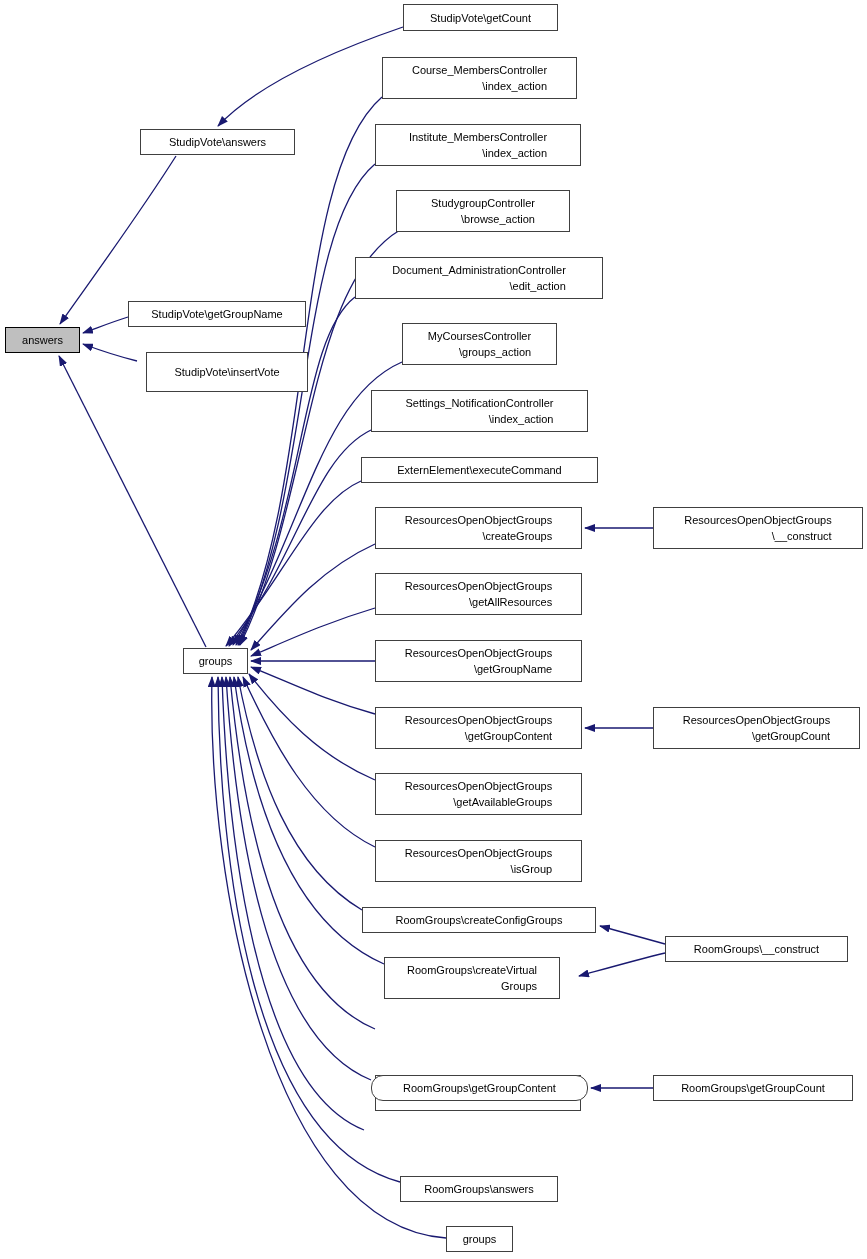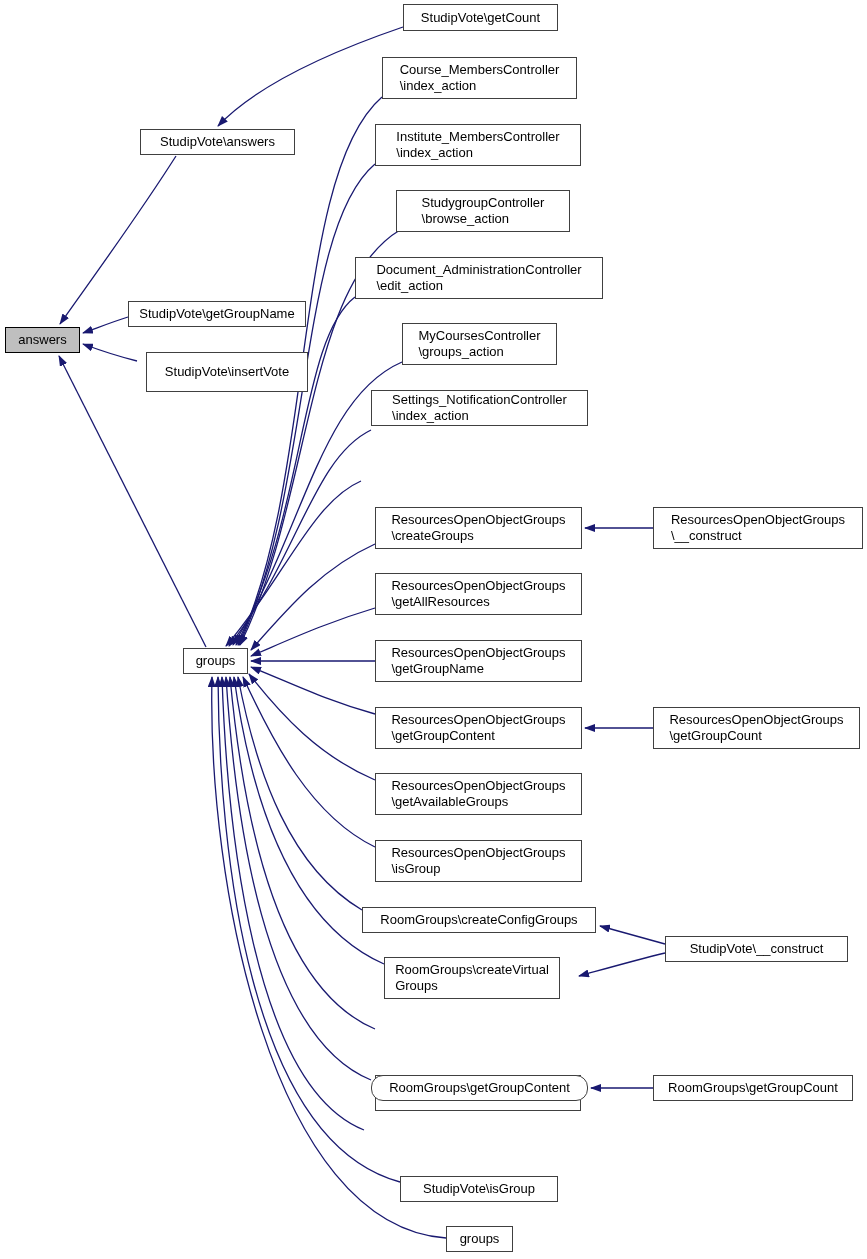--- a/index.html
+++ b/index.html
@@ -20,24 +20,24 @@
   }
   #edges{position:absolute;left:0;top:0;width:867px;height:1259px;}
   #edges path{fill:none;stroke:var(--edge-color);stroke-width:1.3px;}
   #edges .arrowhead{fill:var(--edge-color);stroke:none;}
   .node{
     position:absolute;
     box-sizing:border-box;
     border:1.6px solid var(--node-border);
     background:var(--node-fill);
     color:var(--text-color);
-    font-size:13px;
+    font-size:11px;
     line-height:16px;
     display:flex;align-items:center;justify-content:center;
-    text-align:left;
+    text-align:right;
     white-space:pre-line;
     cursor:pointer;
     z-index:2;
   }
   .node.hl{background:var(--hl-fill);border-color:#000000;}
 </style>
 </head>
 <body>
 
 <div id="canvas">
@@ -89,41 +89,42 @@
   <div class="node" style="left:382px;top:57px;width:195px;height:42px;">Course_MembersController
 \index_action</div>
   <div class="node" style="left:375px;top:124px;width:206px;height:42px;">Institute_MembersController
 \index_action</div>
   <div class="node" style="left:396px;top:190px;width:174px;height:42px;">StudygroupController
 \browse_action</div>
   <div class="node" style="left:355px;top:257px;width:248px;height:42px;">Document_AdministrationController
 \edit_action</div>
   <div class="node" style="left:402px;top:323px;width:155px;height:42px;">MyCoursesController
 \groups_action</div>
-  <div class="node" style="left:371px;top:390px;width:217px;height:36px;">Settings_NotificationController
+  <div class="node" style="left:371px;top:390px;width:217px;height:42px;">Settings_NotificationController
 \index_action</div>
+  <div class="node" style="left:361px;top:457px;width:237px;height:26px;">ExternElement\executeCommand</div>
   <div class="node" style="left:375px;top:507px;width:207px;height:42px;">ResourcesOpenObjectGroups
 \createGroups</div>
   <div class="node" style="left:653px;top:507px;width:210px;height:42px;">ResourcesOpenObjectGroups
 \__construct</div>
   <div class="node" style="left:375px;top:573px;width:207px;height:42px;">ResourcesOpenObjectGroups
 \getAllResources</div>
   <div class="node" style="left:375px;top:640px;width:207px;height:42px;">ResourcesOpenObjectGroups
 \getGroupName</div>
   <div class="node" style="left:375px;top:707px;width:207px;height:42px;">ResourcesOpenObjectGroups
 \getGroupContent</div>
   <div class="node" style="left:653px;top:707px;width:207px;height:42px;">ResourcesOpenObjectGroups
 \getGroupCount</div>
   <div class="node" style="left:375px;top:773px;width:207px;height:42px;">ResourcesOpenObjectGroups
 \getAvailableGroups</div>
   <div class="node" style="left:375px;top:840px;width:207px;height:42px;">ResourcesOpenObjectGroups
 \isGroup</div>
   <div class="node" style="left:362px;top:907px;width:234px;height:26px;">RoomGroups\createConfigGroups</div>
-  <div class="node" style="left:665px;top:936px;width:183px;height:26px;">StudipVote\__construct</div>
+  <div class="node" style="left:665px;top:936px;width:183px;height:26px;">RoomGroups\__construct</div>
   <div class="node" style="left:384px;top:957px;width:176px;height:42px;">RoomGroups\createVirtual
 Groups</div>
   <div class="node" style="left:375px;top:1075px;width:206px;height:36px;">RoomGroups\getGroupName</div>
   <div class="node" style="left:371px;top:1075px;width:217px;height:26px;border-radius:12px;">RoomGroups\getGroupContent</div>
   <div class="node" style="left:653px;top:1075px;width:200px;height:26px;">RoomGroups\getGroupCount</div>
-  <div class="node" style="left:400px;top:1176px;width:158px;height:26px;">StudipVote\isGroup</div>
+  <div class="node" style="left:400px;top:1176px;width:158px;height:26px;">RoomGroups\answers</div>
   <div class="node" style="left:446px;top:1226px;width:67px;height:26px;">groups</div>
 
 </div>
 
 </body></html>

